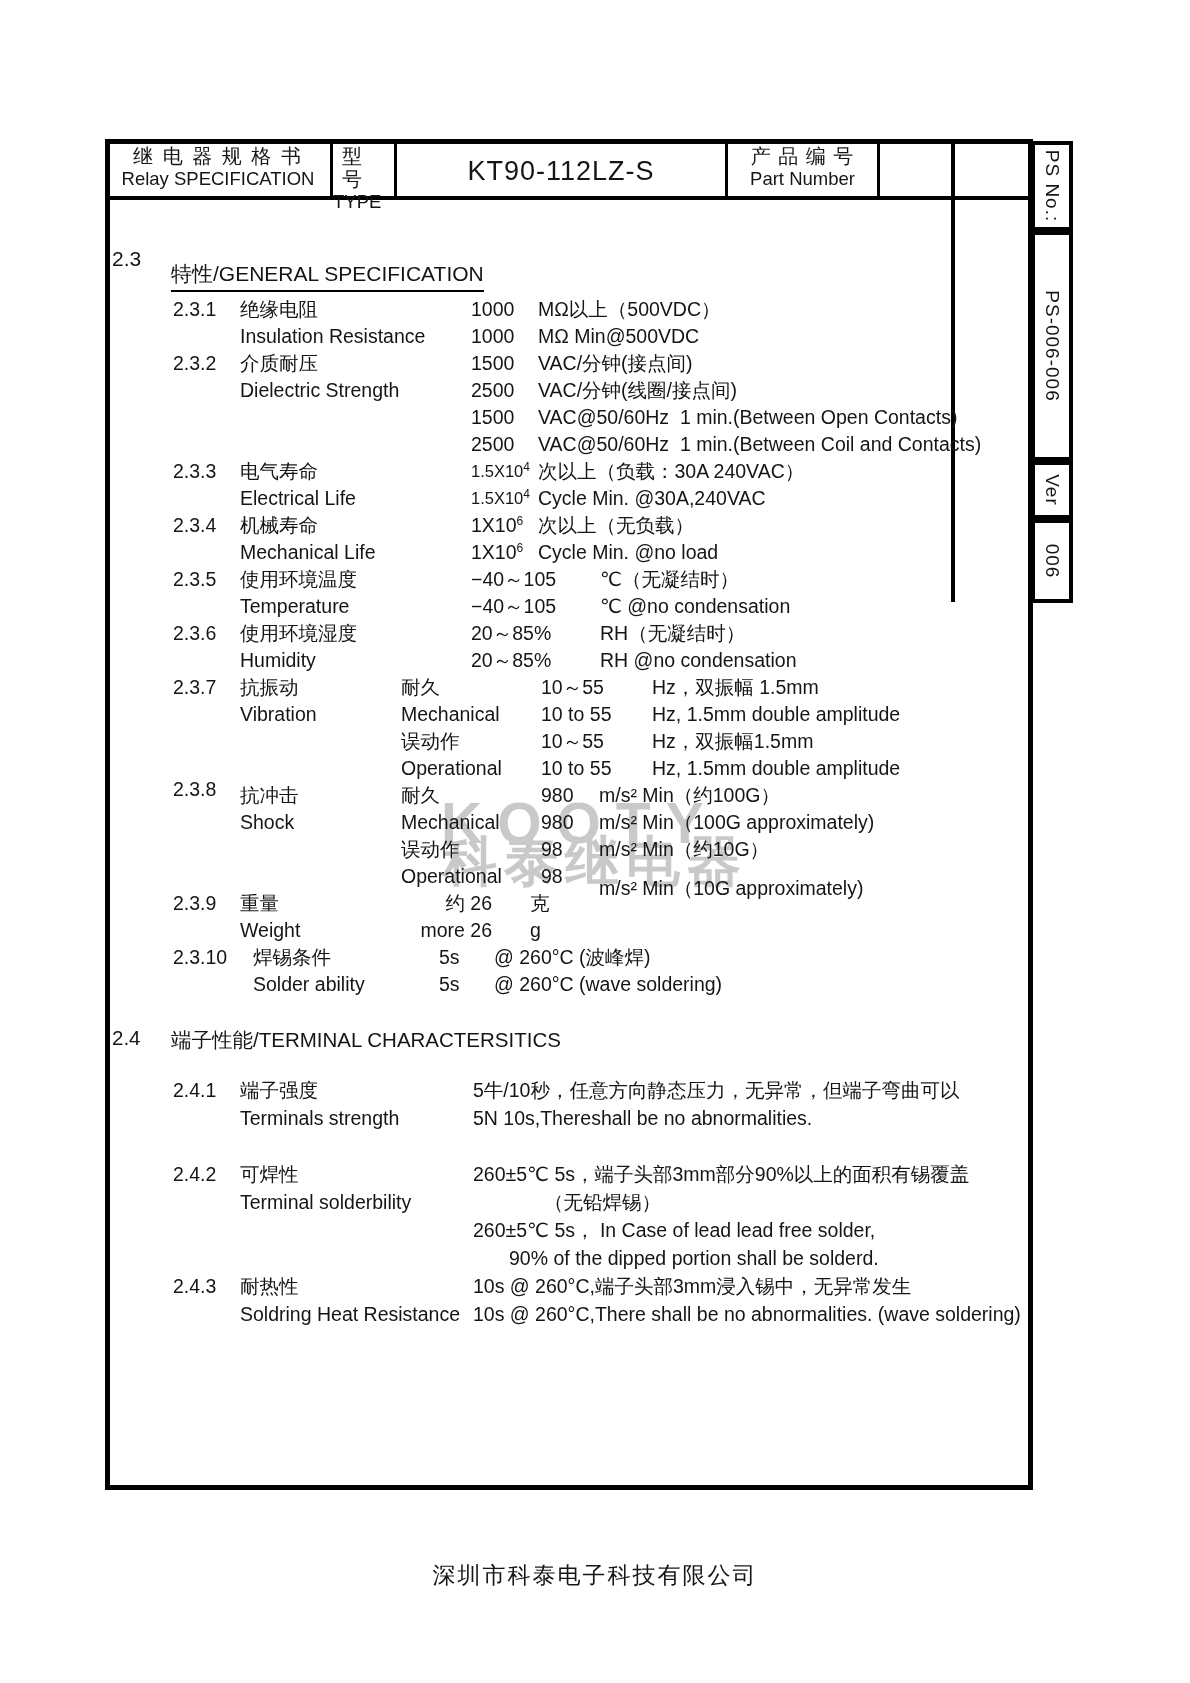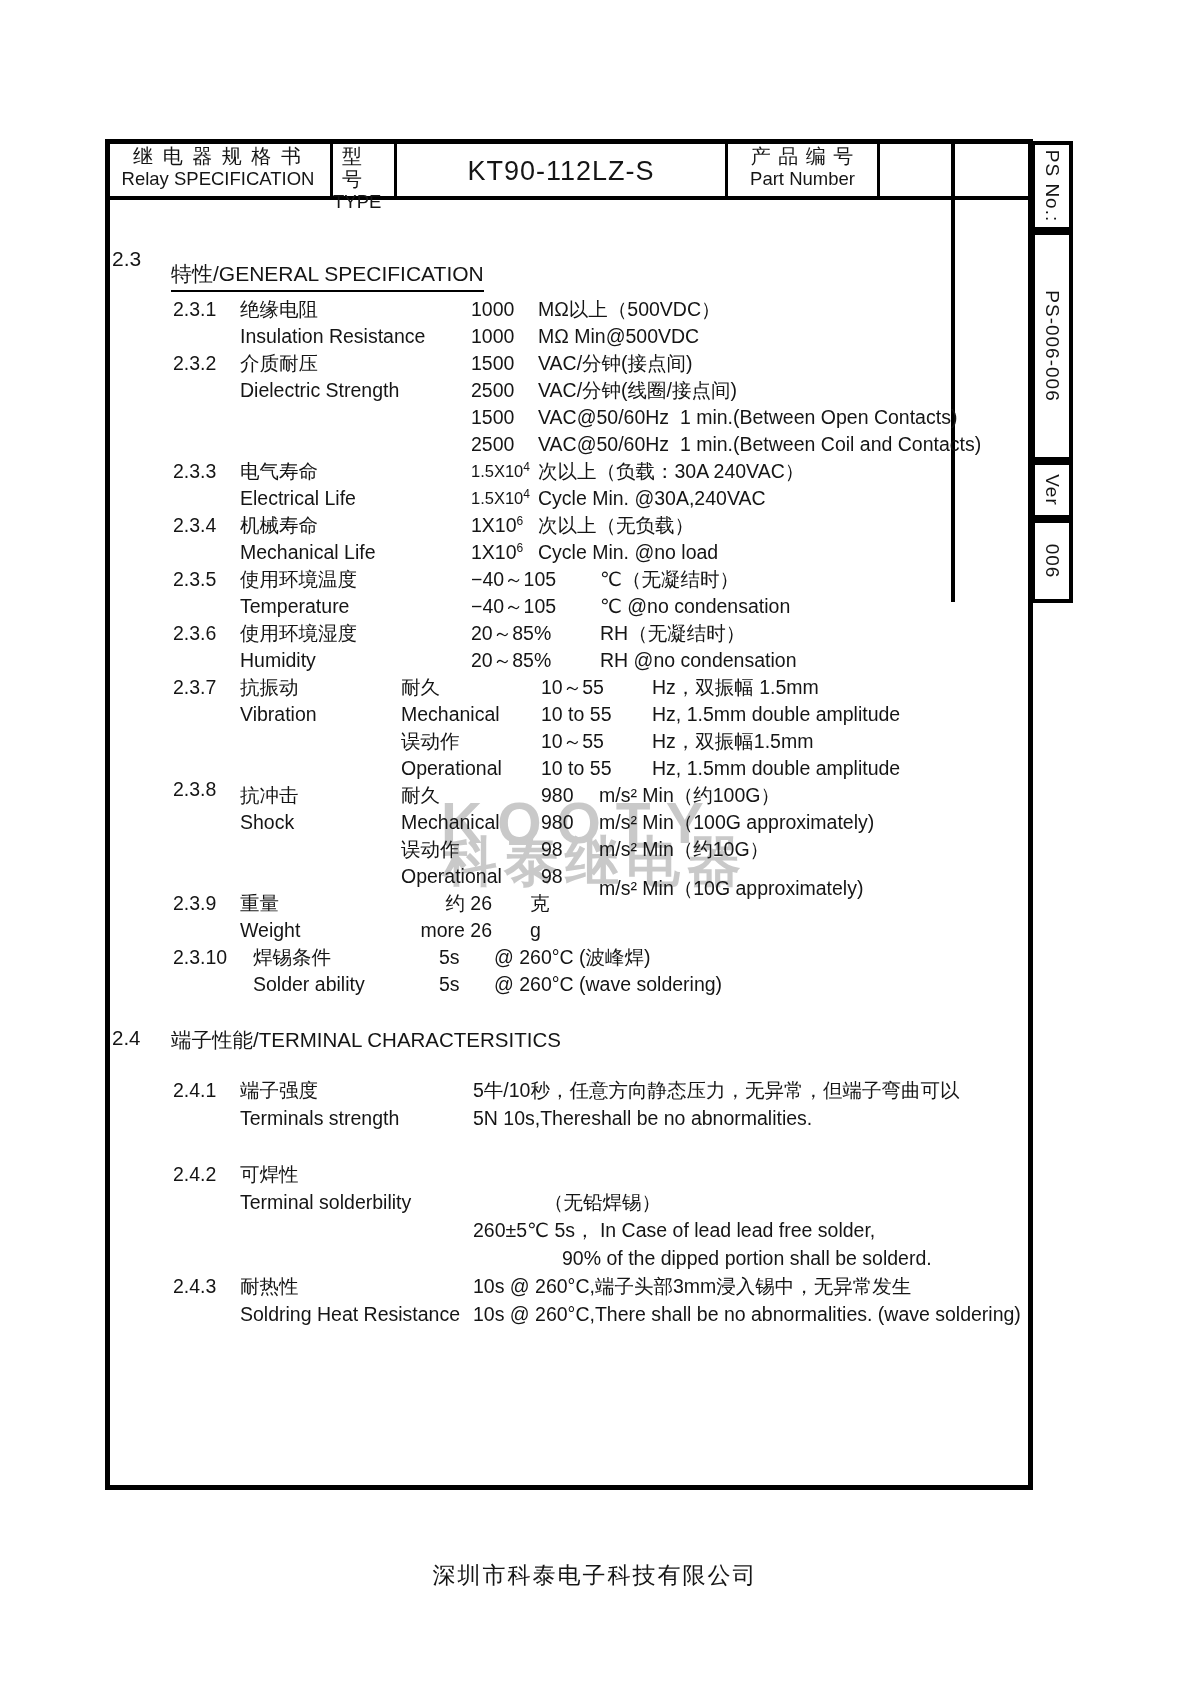--- a/index.html
+++ b/index.html
@@ -178,24 +178,25 @@
       <span class="cell" style="left: 253px; top: 972px;">Solder ability</span>
       <span class="cell" style="left: 439px; top: 972px;">5s</span>
       <span class="cell" style="left: 494px; top: 972px;">@ 260°C (wave soldering)</span>
       <span class="cell" style="left: 173px; top: 1078px;">2.4.1</span>
       <span class="cell" style="left: 240px; top: 1078px;">端子强度</span>
       <span class="cell" style="left: 473px; top: 1078px;">5牛/10秒，任意方向静态压力，无异常，但端子弯曲可以</span>
       <span class="cell" style="left: 240px; top: 1106px;">Terminals strength</span>
       <span class="cell" style="left: 473px; top: 1106px;">5N 10s,Thereshall be no abnormalities.</span>
       <span class="cell" style="left: 173px; top: 1162px;">2.4.2</span>
       <span class="cell" style="left: 240px; top: 1162px;">可焊性</span>
+      <span class="cell" style="left: 473px; top: 1162px;">260±5℃ 5s，端子头部3mm部分90%以上的面积有锡覆盖</span>
       <span class="cell" style="left: 240px; top: 1190px;">Terminal solderbility</span>
       <span class="cell" style="left: 544px; top: 1190px;">（无铅焊锡）</span>
       <span class="cell" style="left: 473px; top: 1218px;">260±5℃ 5s， In Case of lead lead free solder,</span>
-      <span class="cell" style="left: 562px; top: 1246px;">90% of the dipped portion shall be solderd.</span>
+      <span class="cell" style="left: 509px; top: 1246px;">90% of the dipped portion shall be solderd.</span>
       <span class="cell" style="left: 173px; top: 1274px;">2.4.3</span>
       <span class="cell" style="left: 240px; top: 1274px;">耐热性</span>
       <span class="cell" style="left: 473px; top: 1274px;">10s @ 260°C,端子头部3mm浸入锡中，无异常发生</span>
       <span class="cell" style="left: 240px; top: 1302px;">Soldring Heat Resistance</span>
       <span class="cell" style="left: 473px; top: 1302px;">10s @ 260°C,There shall be no abnormalities. (wave soldering)</span>
     </div>
 
   <div class="footer" style="top:1560px;">深圳市科泰电子科技有限公司</div>
 </div>
 

